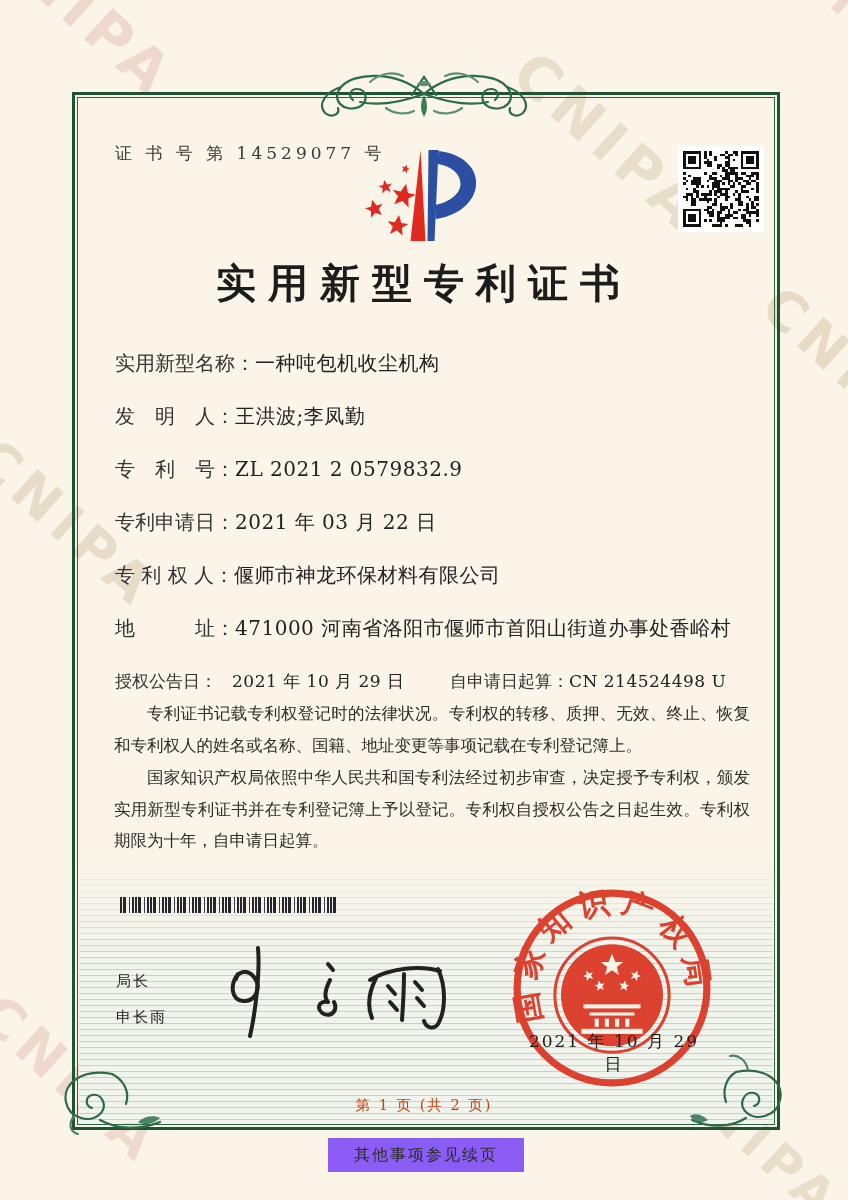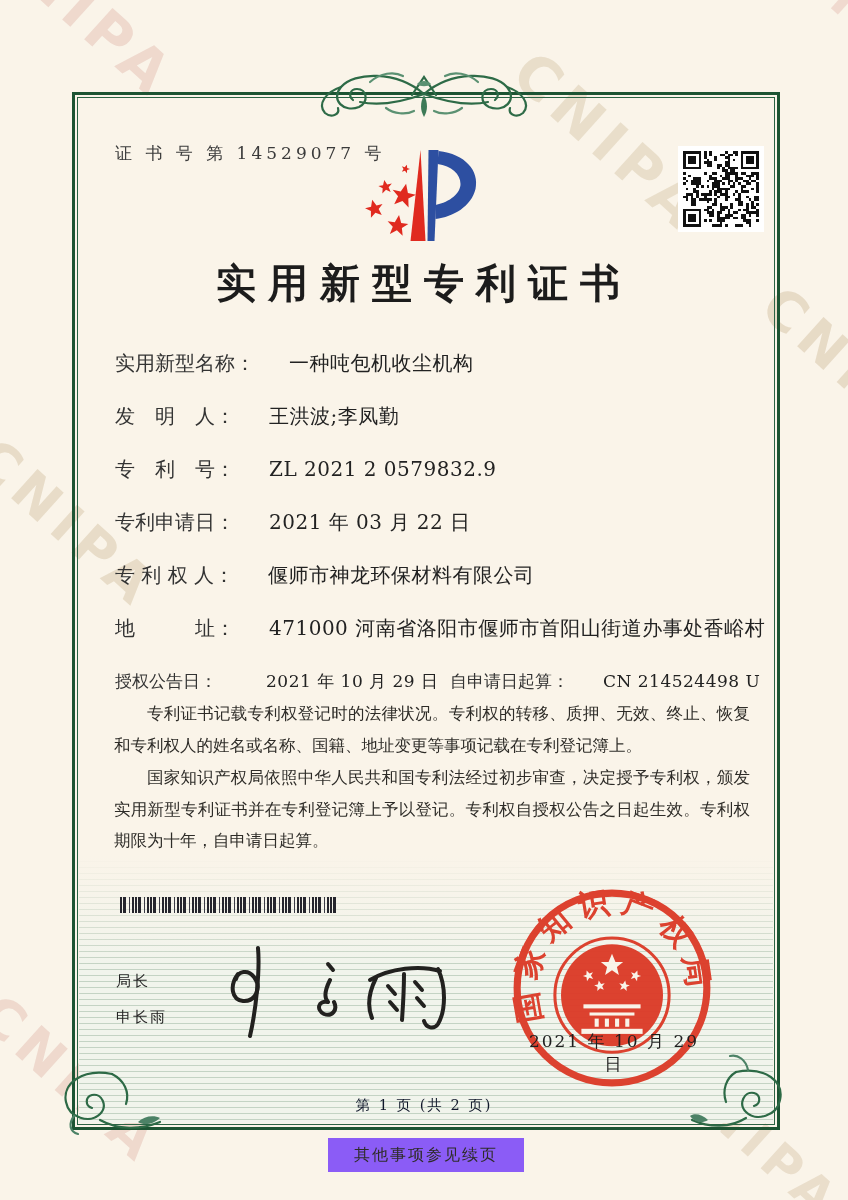--- a/index.html
+++ b/index.html
@@ -55,21 +55,21 @@
     background:#ffffff; z-index:2; display:flex; align-items:center; justify-content:center;
   }
   .doc-title {
     position:absolute; left:0; right:0; top:256px; text-align:center;
     font-size:40px; font-weight:600; letter-spacing:12px; color:#1c1c1c; z-index:2;
   }
   
   .fields { position:absolute; left:115px; top:352px; width:635px; z-index:2; }
   .frow { display:flex; margin-bottom:31px; font-size:20px; line-height:22px; }
   .flabel { flex:0 0 117px; color:#333; white-space:nowrap; }
-  .fvalue { color:#222; letter-spacing:.5px; white-space:nowrap;margin-left:34px; }
+  .fvalue { color:#222; letter-spacing:.5px; white-space:nowrap; }
   .frow-double { display:flex; font-size:17px; line-height:22px; }
   .fcell1 { flex:0 0 335px; display:flex; }
   .fcell2 { display:flex; }
   .fcell2 .flabel { flex:0 0 103px; }
   
   .law-text {
     position:absolute; left:114px; top:698px; width:636px; z-index:2;
     font-size:16.5px; line-height:1.93; color:#2e2c28; text-align:justify;
   }
   .law-text p { text-indent:2em; }
@@ -93,21 +93,21 @@
   .sig-svg { position:absolute; left:212px; top:938px; z-index:3; }
   
   .seal { position:absolute; left:510px; top:886px; width:204px; height:204px; z-index:3; opacity:.96; }
   .seal-date {
     position:absolute; left:516px; top:1030px; width:196px; text-align:center;
     font-size:17px; letter-spacing:2px; color:#1e1e1e; z-index:4;
   }
   
   .page-no {
     position:absolute; left:0; right:0; top:1096px; text-align:center;
-    font-size:14.5px; letter-spacing:2px; color:#0f172a; z-index:2;
+    font-size:14.5px; letter-spacing:2px; color:#c2410c; z-index:2;
   }
   .cont-box {
     position:absolute; left:328px; top:1138px; width:196px; height:34px;
     background:#8b5cf6; z-index:2; display:flex; align-items:center; justify-content:center;
     font-size:16px; letter-spacing:2px; color:#2e2c28;
   }
   
   .orn-top { position:absolute; left:274px; top:62px; z-index:2; }
   .orn-bl  { position:absolute; left:54px;  top:1070px; z-index:2; }
   .orn-br  { position:absolute; left:690px; top:1052px; z-index:2; }

